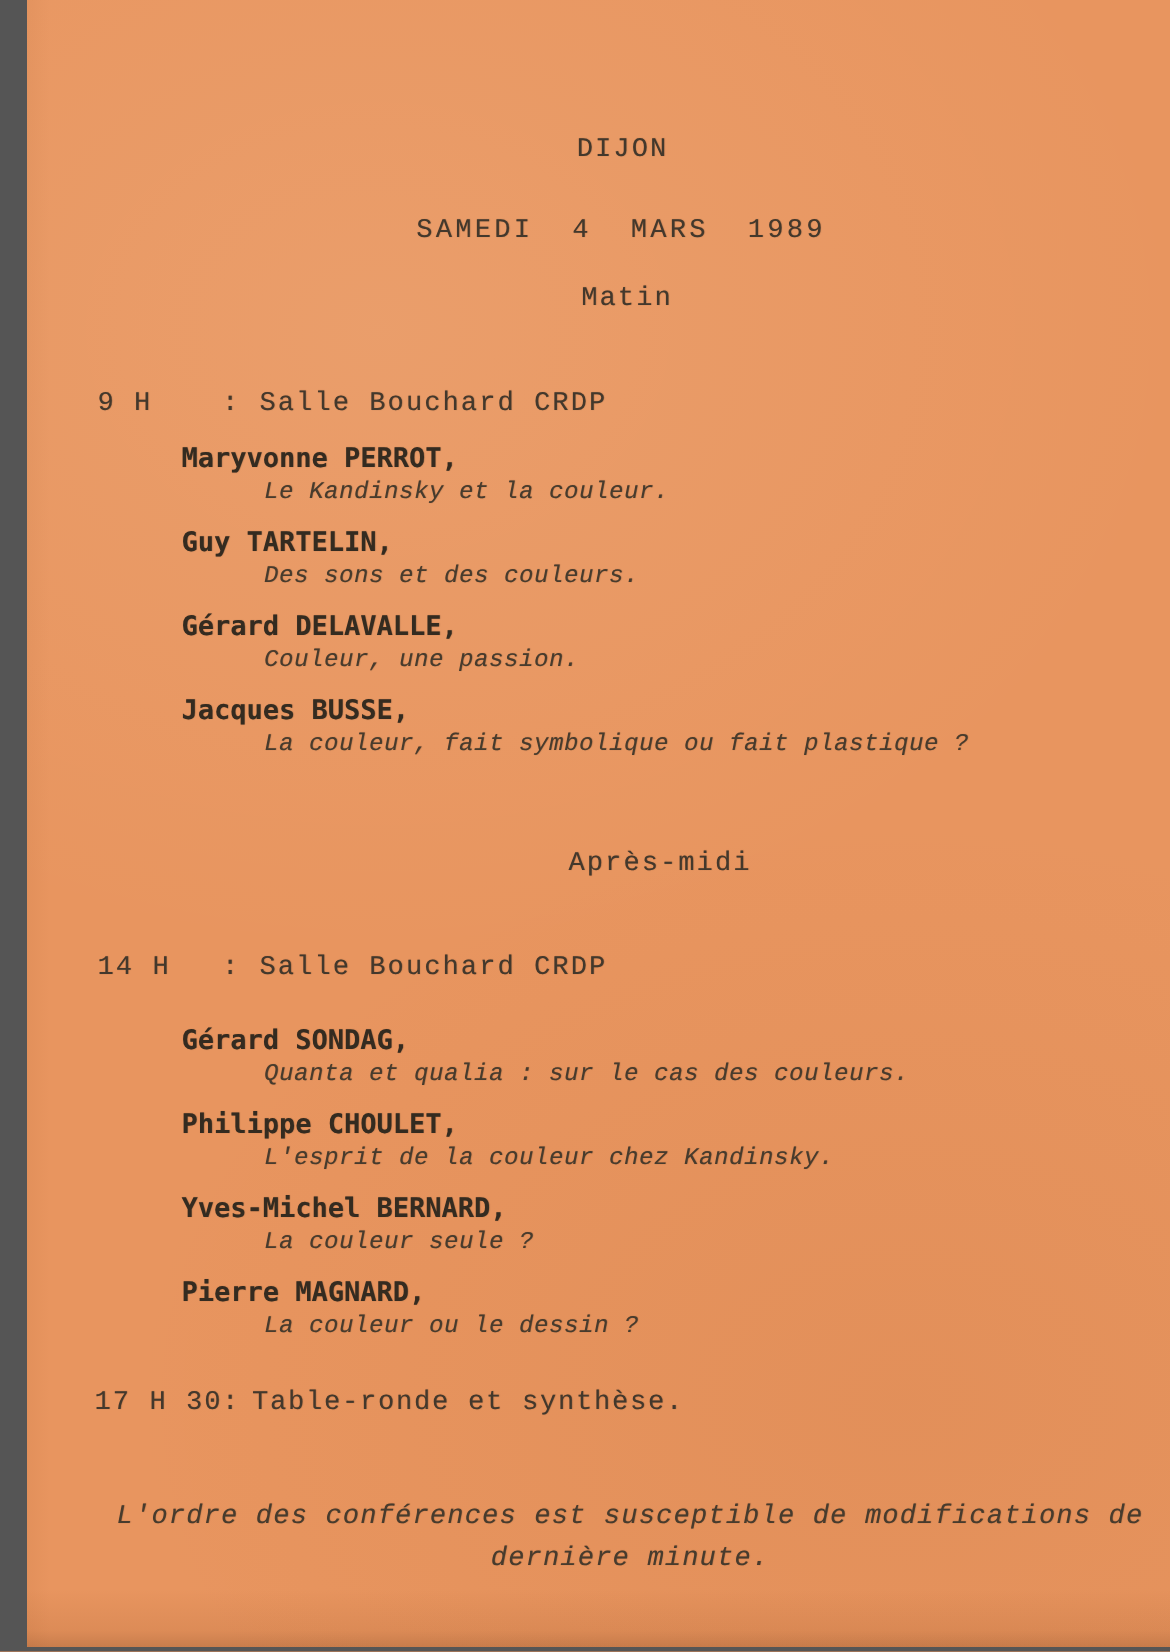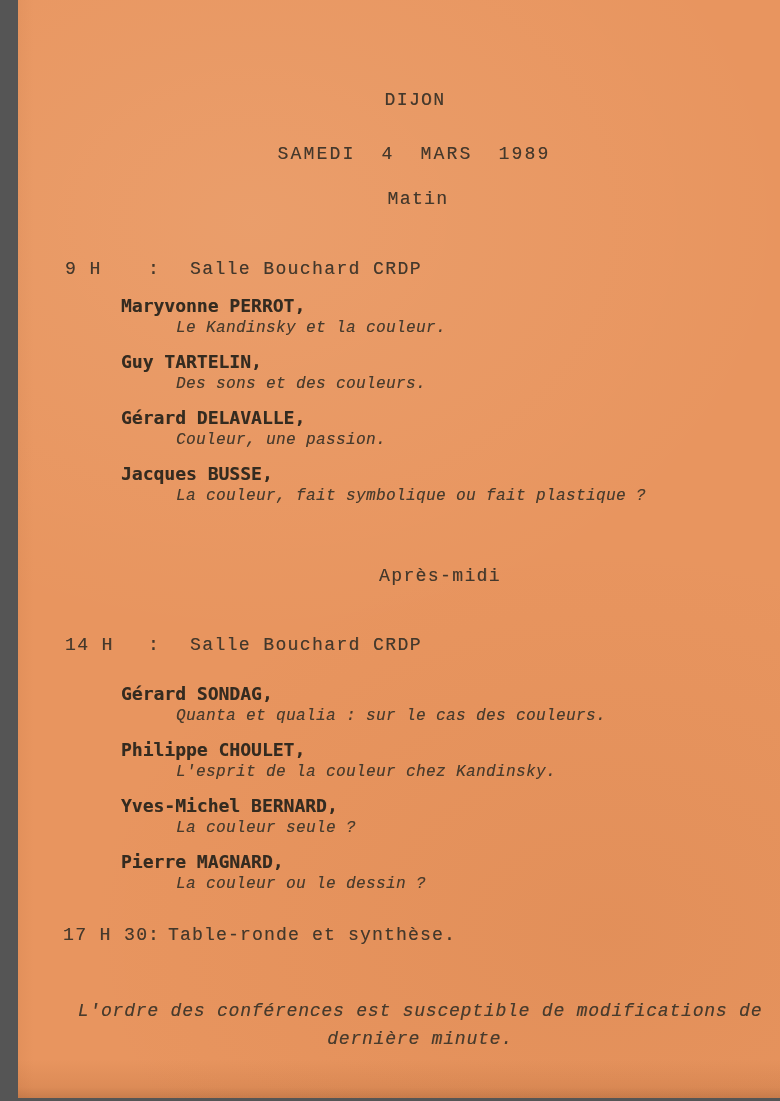--- a/index.html
+++ b/index.html
@@ -39,21 +39,21 @@
   .period-afternoon { top: 566px; transform: translateX(32px); }
 
   .session { position: absolute; left: 0; width: 100%; }
   .session-morning   { top: 259px; }
   .session-afternoon { top: 635px; }
   .closing-row       { position: absolute; top: 925px; left: 0; width: 100%; }
 
   .session-line { position: relative; height: 20px; font-size: 18px; line-height: 20px; letter-spacing: 1.4px; }
   .session-line .time  { position: absolute; left: 47px;  white-space: pre; font-family: Liberation Mono, monospace; }
   .session-line .colon { position: absolute; left: 130px; }
-  .session-line .room  { position: absolute; left: 172px; }
+  .session-line .room  { position: absolute; left: 155px; }
 
   .closing-row .time  { left: 45px; }
   .closing-row .colon { left: 130px; }
   .closing-row .label { position: absolute; left: 150px; letter-spacing: 1.2px; }
 
   .talks { padding-left: 103px; }
   .talks-morning   { margin-top: 15px; }
   .talks-afternoon { margin-top: 27px; }
 
   .talk { margin-bottom: 10px; }

